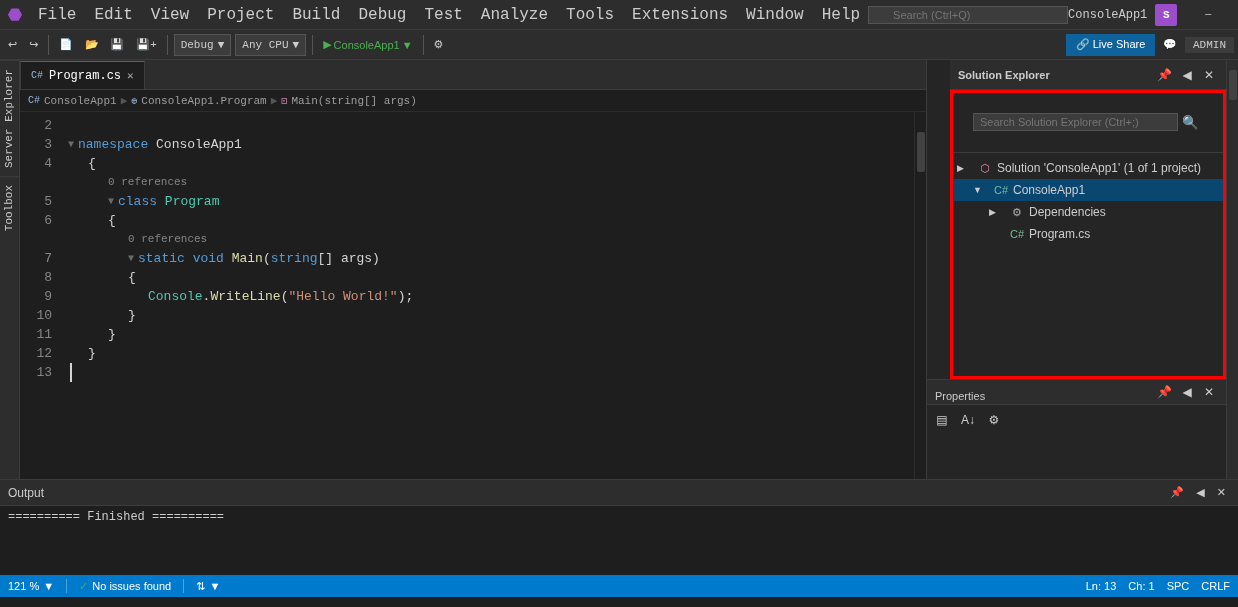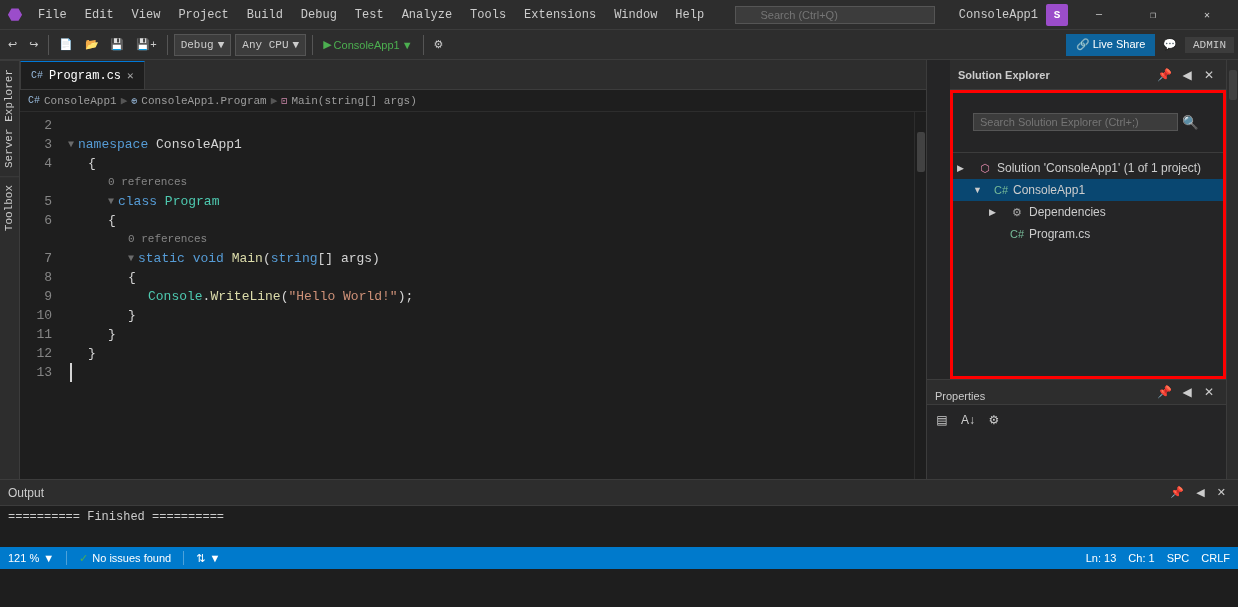--- a/index.html
+++ b/index.html
@@ -2,21 +2,21 @@
 <html><head>
   <meta charset="utf-8">
   <style>
     * { margin: 0; padding: 0; box-sizing: border-box; }
     body { background: #1e1e1e; color: #d4d4d4; font-family: 'Consolas', 'Courier New', monospace; font-size: 12px; overflow: hidden; width: 1238px; height: 607px; }
 
     
     #title-bar { background: #2d2d2d; height: 30px; display: flex; align-items: center; justify-content: space-between; padding: 0 8px; border-bottom: 1px solid #3c3c3c; }
     #title-bar .left { display: flex; align-items: center; gap: 8px; }
     #title-bar .menu { display: flex; gap: 2px; }
-    #title-bar .menu span { padding: 4px 8px; cursor: pointer; font-size: 12px; color: #cccccc; }
+    #title-bar .menu span { padding: 4px 8px; cursor: pointer; font-size: 16px; color: #cccccc; }
     #title-bar .center { color: #cccccc; font-size: 12px; }
     #title-bar .right { display: flex; align-items: center; gap: 8px; }
     #title-bar .right .win-btn { width: 46px; height: 30px; display: flex; align-items: center; justify-content: center; cursor: pointer; color: #cccccc; font-size: 10px; }
 
     
     #toolbar { background: #2d2d2d; height: 30px; display: flex; align-items: center; padding: 0 4px; gap: 4px; border-bottom: 1px solid #3c3c3c; }
     .toolbar-btn { background: transparent; border: none; color: #cccccc; padding: 2px 4px; cursor: pointer; font-size: 11px; display: flex; align-items: center; gap: 2px; height: 24px; }
     .toolbar-separator { width: 1px; background: #555; height: 20px; margin: 0 2px; }
     .toolbar-dropdown { background: #3c3c3c; border: 1px solid #555; color: #cccccc; padding: 2px 6px; font-size: 11px; cursor: pointer; height: 22px; display: flex; align-items: center; gap: 4px; }
     .live-share-btn { background: #0e639c; border: none; color: white; padding: 2px 10px; cursor: pointer; font-size: 11px; height: 22px; display: flex; align-items: center; gap: 4px; }
@@ -337,21 +337,21 @@
     </div>
   </div>
 
   <div class="right-edge-panel">
     <div style="height:100%; position:relative;">
       <div style="width:8px; background:#424242; margin:0 2px; border-radius:2px; height:30px; position:absolute; top:10px;"></div>
     </div>
   </div>
 </div>
 
-<div id="output-panel" style="height:68px;">
+<div id="output-panel" style="height:96px;">
   <div id="output-header">
     <span id="output-title">Output</span>
     <div id="output-toolbar">
       <button class="output-icon-btn">📌</button>
       <button class="output-icon-btn">◀</button>
       <button class="output-icon-btn">✕</button>
     </div>
   </div>
   <div id="output-content">
     <div>========== Finished ==========</div>

